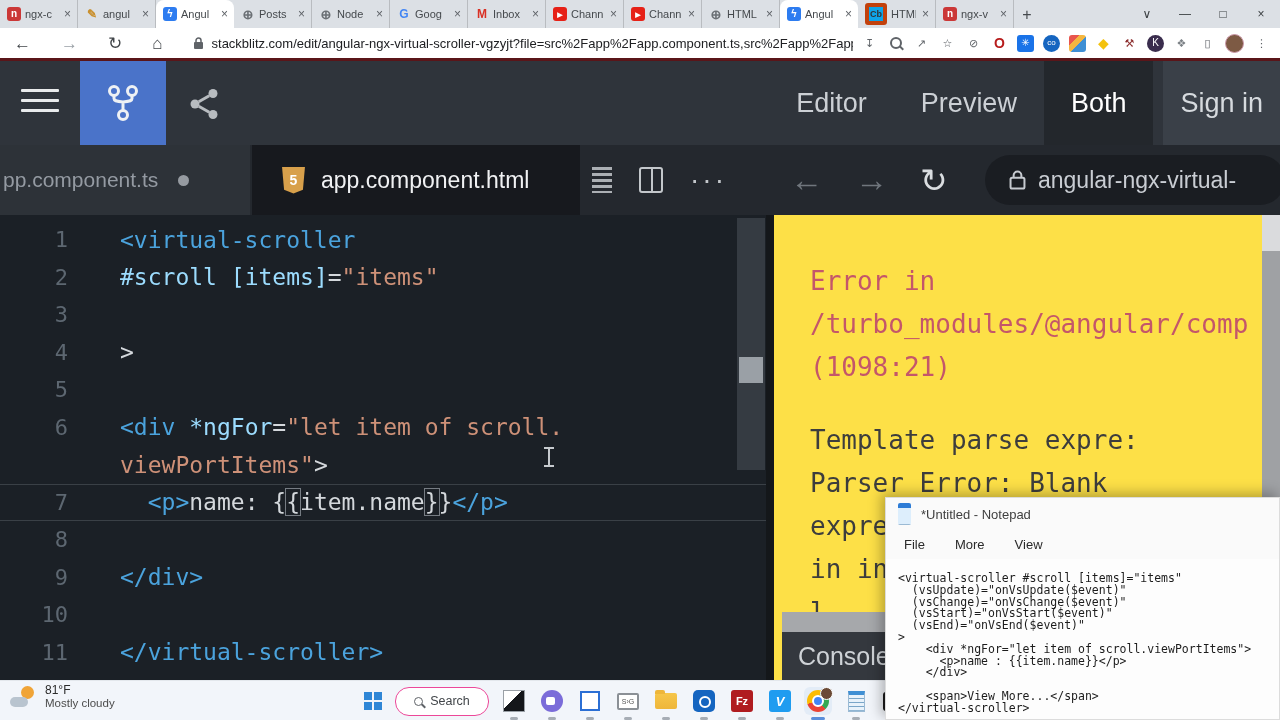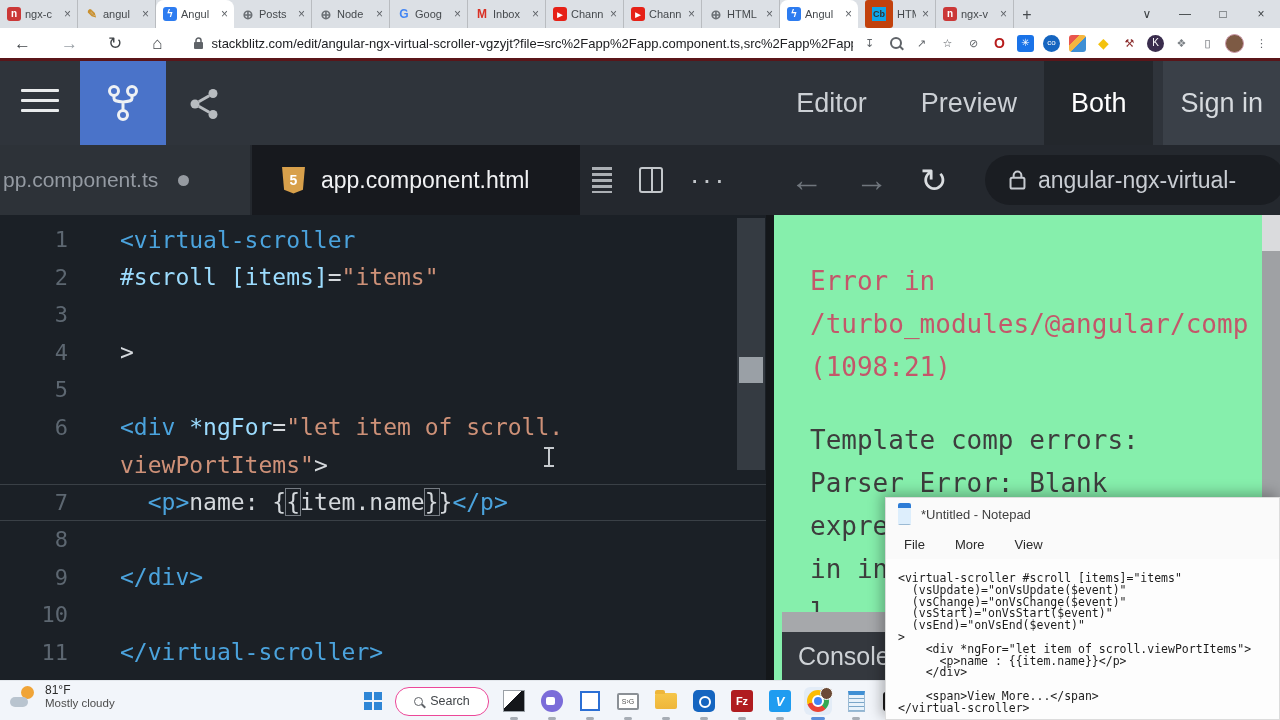--- a/index.html
+++ b/index.html
@@ -11,21 +11,21 @@
        border-right:1px solid #b9bcc0;font-size:11px;color:#45494d;}
   .tab.active{background:#fff;border-radius:8px 8px 0 0;border-right:none;}
   .fav{width:14px;height:14px;flex:none;display:flex;align-items:center;justify-content:center;
        font-size:10px;font-weight:bold;border-radius:3px;line-height:1;}
   .fav-npm{background:#cb3837;color:#fff;}
   .fav-bolt{background:#2d7cf0;color:#fff;border-radius:3px;}
   .fav-globe{color:#6b7075;font-size:13px;}
   .fav-google{color:#4285f4;font-size:12px;}
   .fav-gmail{color:#d93025;font-size:12px;}
   .fav-youtube{background:#e62117;color:#fff;font-size:7px;border-radius:3px;}
-  .fav-cb{background:#0ea5e9;color:#333;font-size:9px;border:7px solid #c2410c;}
+  .fav-cb{background:#0ea5e9;color:#333;font-size:9px;border:4px solid #c2410c;}
   .fav-pencil{color:#c98f2c;font-size:12px;}
   .tlabel{flex:1;overflow:hidden;white-space:nowrap;}
   .tclose{color:#5f6368;font-size:12px;flex:none;padding:0 2px;}
   #newtab{width:26px;height:26px;display:flex;align-items:center;justify-content:center;font-size:16px;color:#45494d;}
   #winctl{position:absolute;right:0;top:0;height:28px;display:flex;}
   .wbtn{width:38px;height:28px;display:flex;align-items:center;justify-content:center;font-size:12px;color:#3c4043;}
   
   #toolbar{position:absolute;left:0;top:28px;width:1280px;height:30px;background:#fff;display:flex;align-items:center;
            padding:0 10px 0 14px;box-sizing:border-box;gap:8px;}
   #navbtns{display:flex;align-items:center;gap:30px;margin-right:22px;}
@@ -94,21 +94,21 @@
   .row.current{border-top:1px solid #3a4046;border-bottom:1px solid #3a4046;}
   .row.guide .lc{box-shadow:inset 1px 0 0 #373d44;}
   #edscroll{position:absolute;left:737px;top:3px;width:28px;height:252px;background:#353b42;}
   #edscrollhandle{position:absolute;left:739px;top:142px;width:24px;height:26px;background:#9aa0a6;}
   #ibeam{position:absolute;left:548px;top:234px;width:2px;height:16px;background:#c6cace;}
   #ibeam::before,#ibeam::after{content:'';position:absolute;left:-4px;width:10px;height:2px;background:#c6cace;}
   #ibeam::before{top:-2px;} #ibeam::after{bottom:-2px;}
   
   #preview{position:absolute;left:766px;top:215px;width:514px;height:465px;}
   #pdivider{position:absolute;left:0;top:0;width:8px;height:465px;background:#14171a;}
-  #pbody{position:absolute;left:8px;top:0;right:8px;height:465px;background:#86efac;text-decoration:underline;}
+  #pbody{position:absolute;left:8px;top:0;right:8px;height:465px;background:#fde047;text-decoration:underline;}
   #errlines{position:absolute;left:36px;top:51px;right:20px;overflow:hidden;
             font-family:"DejaVu Sans Mono",monospace;font-size:26px;}
   .errline{height:43px;white-space:nowrap;}
   .err-red{color:#c4566a;} .err-dark{color:#3d3d3d;}
   .errgap{height:30px;}
   #pvscroll{position:absolute;right:0;top:0;width:18px;height:465px;background:#dadbdd;}
   #pvthumb{position:absolute;right:0;top:36px;width:18px;height:246px;background:#9fa1a4;}
   #phscroll{position:absolute;left:8px;right:18px;bottom:48px;height:20px;background:#e4e5e7;}
   #phthumb{position:absolute;left:0;top:0;width:112px;height:20px;background:#a6a8ab;}
   #consolebar{position:absolute;left:8px;right:0;bottom:0;height:48px;background:#34383e;display:flex;align-items:center;}
@@ -402,21 +402,21 @@
     <div id="ibeam"></div>
   </div>
 
   <div id="preview">
     <div id="pbody">
       <div id="errlines">
           <div class="errline err-red">Error in</div>
           <div class="errline err-red">/turbo_modules/@angular/comp</div>
           <div class="errline err-red">(1098:21)</div>
           <div class="errgap"></div>
-          <div class="errline err-dark">Template comp errors:</div>
+          <div class="errline err-dark">Template parse expre:</div>
           <div class="errline err-dark">Parser Error: Blank</div>
           <div class="errline err-dark">expre</div>
           <div class="errline err-dark">in in</div>
           <div class="errline err-dark">l</div>
         </div>
       <div id="phscroll">
           <div id="phthumb"></div>
         </div>
       <div id="consolebar">
         <span>Console</span>

